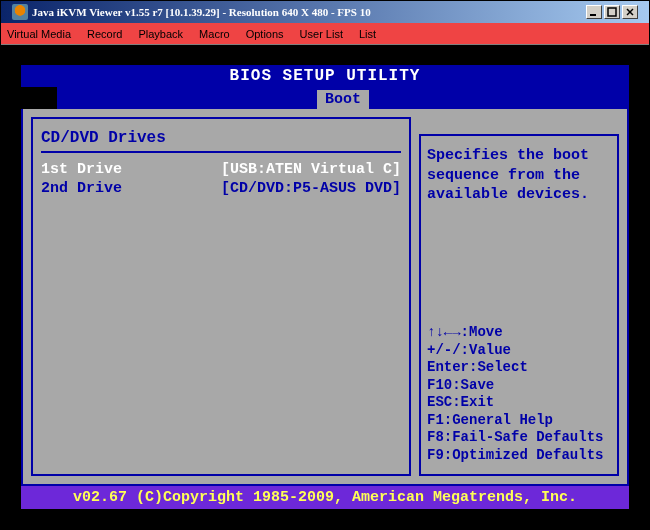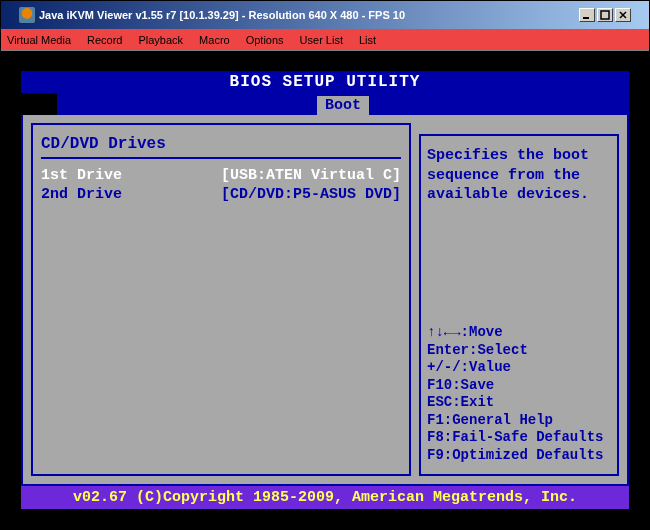--- a/index.html
+++ b/index.html
@@ -14,25 +14,25 @@
     width: 650px;
     height: 530px;
     border: 1px solid #000;
     display: flex;
     flex-direction: column;
     background: #d4d0c8;
   }
   .titlebar {
     background: linear-gradient(to right, #0a246a, #a6caf0);
     color: #fff;
-    height: 28px;
+    height: 22px;
     display: flex;
     align-items: center;
-    padding: 0 18px;
-    font-family: Liberation Sans, sans-serif;
+    padding: 0 11px;
+    font-family: Liberation Serif, serif;
     font-size: 11px;
     font-weight: bold;
   }
   .titlebar .java-icon {
     width: 16px; height: 16px;
     margin-right: 4px;
     background: radial-gradient(circle at 50% 40%, #e98300 40%, #5382a1 45%);
     border-radius: 2px;
     display: inline-block;
   }
@@ -128,21 +128,21 @@
     font-size: 15px;
     margin-bottom: 2px;
     gap: 8px;
   }
   .drive-row.selected .drive-label { color: #fff; }
   .drive-row.selected .drive-value { color: #fff; }
   .drive-row .drive-value { color: #0000a8; }
   .bios-right {
     width: 200px;
     border: 2px solid #0000a8;
-    margin: 19px 8px 8px 4px;
+    margin: 25px 8px 8px 4px;
     padding: 10px 6px;
     color: #0000a8;
     font-size: 15px;
     font-weight: bold;
     display: flex;
     flex-direction: column;
     justify-content: space-between;
   }
   .help-text { line-height: 1.3; }
   .keys-list div { white-space: nowrap; font-size: 14px; line-height: 1.25; }
@@ -208,22 +208,22 @@
         </div>
         <div class="drive-row">
           <span class="drive-label">2nd Drive</span>
           <span class="drive-value">[CD/DVD:P5-ASUS DVD]</span>
         </div>
       </div>
       <div class="bios-right">
         <div class="help-text">Specifies the boot sequence from the available devices.</div>
         <div class="keys-list">
           <div>↑↓←→:Move</div>
+          <div>+/-/:Value</div>
           <div>Enter:Select</div>
-          <div>+/-/:Value</div>
           <div>F10:Save</div>
           <div>ESC:Exit</div>
           <div>F1:General Help</div>
           <div>F8:Fail-Safe Defaults</div>
           <div>F9:Optimized Defaults</div>
         </div>
       </div>
     </div>
     <div class="bios-footer">v02.67 (C)Copyright 1985-2009, American Megatrends, Inc.</div>
   </div>

